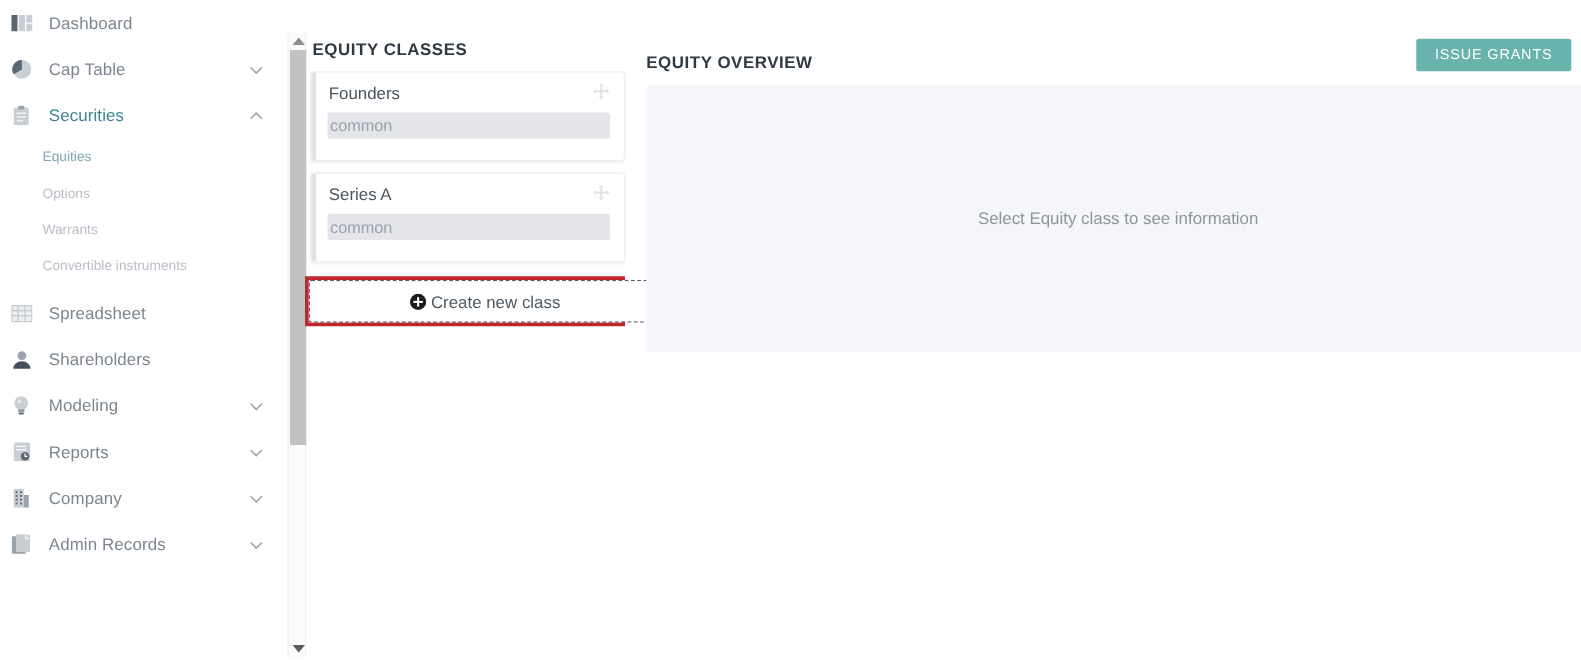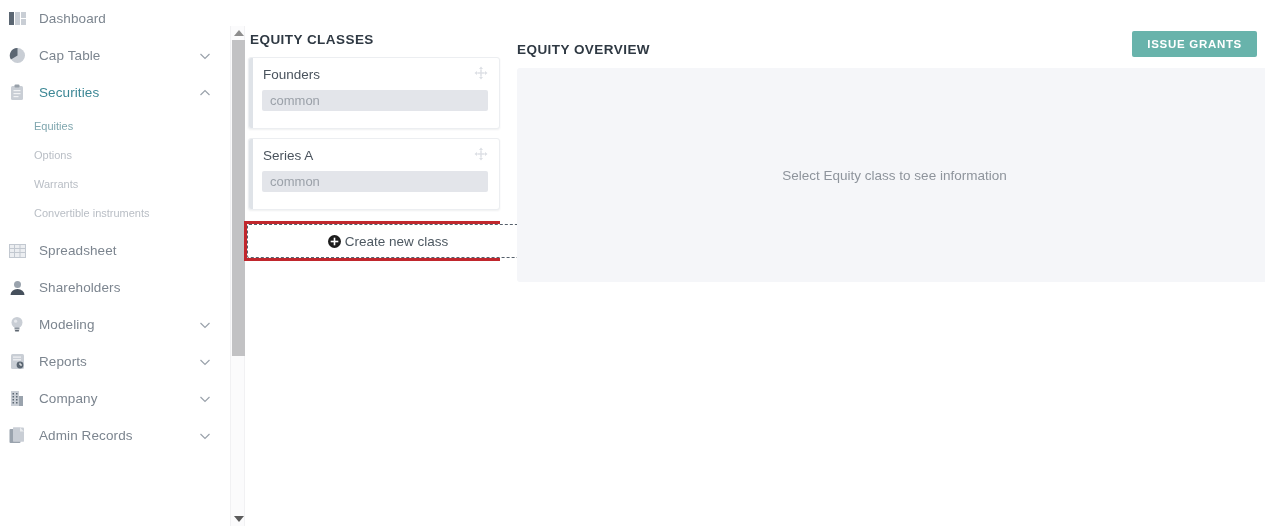--- a/index.html
+++ b/index.html
@@ -142,21 +142,21 @@
     color: #4a535d;
   }
   .class-pill {
     position: absolute;
     left: 13px; right: 11px; top: 32px;
     height: 21px;
     background: #e3e5ea;
     border-radius: 2px;
     display: flex;
     align-items: center;
-    padding-left: 8px;
+    padding-left: 2px;
     font-size: 13px;
     color: #9ba1a9;
   }
   .drag-handle {
     position: absolute;
     right: 11px; top: 8px;
     width: 14px; height: 14px;
     color: #dcdfe4;
     cursor: move;
   }
@@ -222,21 +222,21 @@
     position: absolute;
     right: 8px; top: 31px;
     height: 26px;
     padding: 0 15px;
     background: #68b3ab;
     color: #ffffff;
     border: none;
     border-radius: 2px;
     font-family: "Liberation Sans", sans-serif;
     font-size: 11.5px;
-    font-weight: bold;
+    font-weight: normal;
     letter-spacing: .7px;
     cursor: pointer;
     display: flex;
     align-items: center;
     justify-content: center;
   }
 </style>
 </head>
 <body>
 

